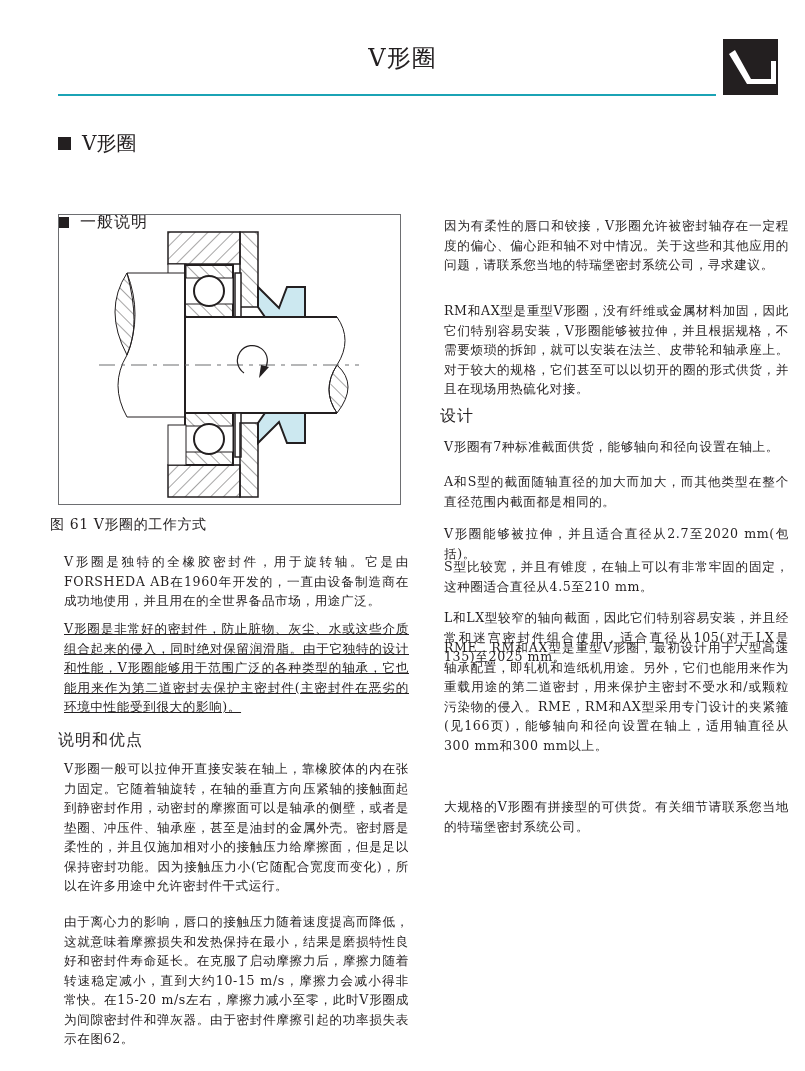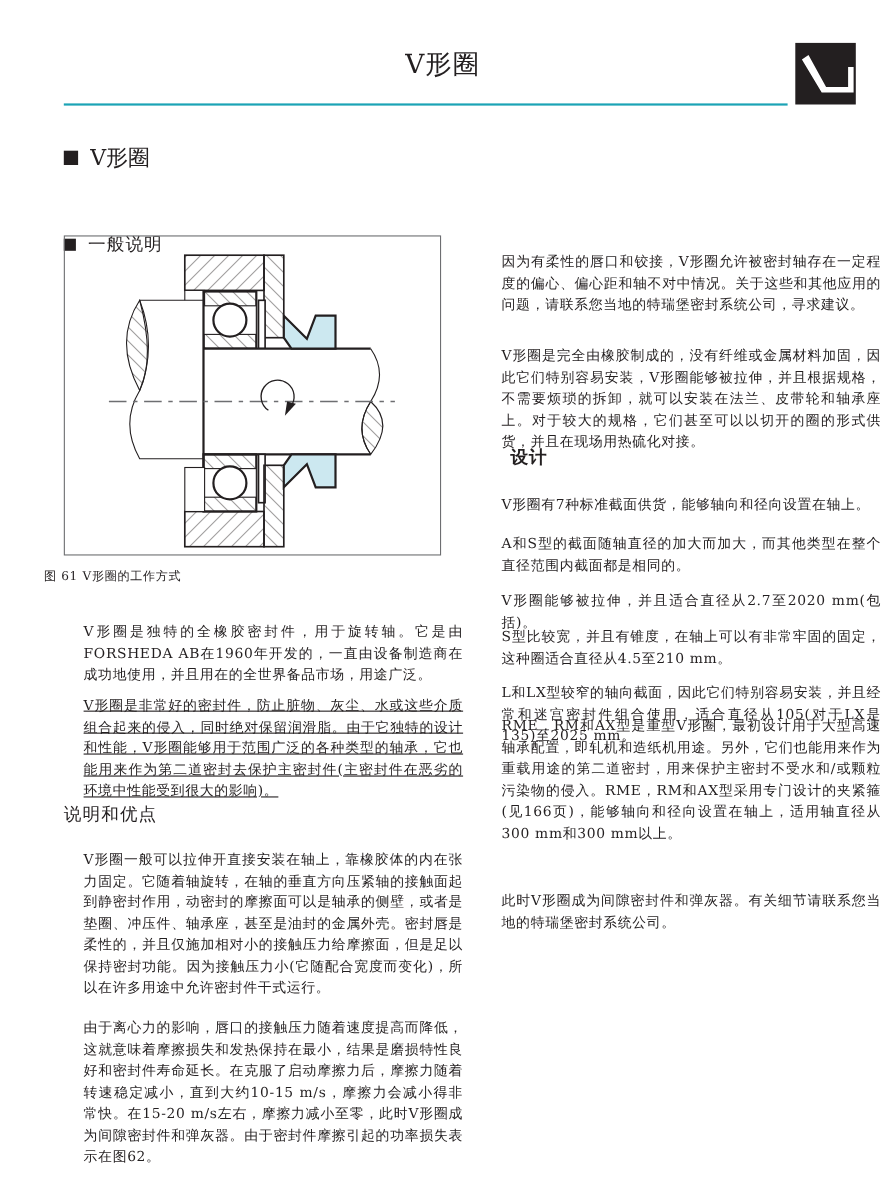--- a/index.html
+++ b/index.html
@@ -23,22 +23,22 @@
     position: absolute; left: 58px; top: 176px; font-size: 16px; display: flex; align-items: center; letter-spacing: 1px; margin-top: 36px;
   }
   .h2 .sq { width: 11px; height: 11px; }
   .figure-box {
     position: absolute; left: 58px; top: 214px; width: 343px; height: 291px;
     border: 1px solid #6d6e71; box-sizing: border-box;
   }
   .col { position: absolute; font-size: 12.6px; line-height: 19.5px; letter-spacing: 0.6px; text-align: justify; }
   .col-left { left: 60px; width: 345px; }
   .col-right { left: 440px; width: 345px; }
-  .para { position: absolute; margin: 16px; }
-  .caption { position: absolute; left: 40px; top: 516px; font-size: 11px; letter-spacing: 0.6px; }
+  .para { position: absolute; margin: 4px; }
+  .caption { position: absolute; left: 50px; top: 516px; font-size: 14px; letter-spacing: 0.6px; }
   .sub-h { position: absolute; font-size: 16px; letter-spacing: 1px; }
 </style>
 </head>
 <body>
 
 <div>
   <div class="page-title">V形圈</div>
   <div class="rule-full" style="left:58px;width:658px;"></div>
   <div class="logo">
     <svg width="55" height="56" viewBox="0 0 55 56">
@@ -109,22 +109,22 @@
 <div class="caption">图 61  V形圈的工作方式</div>
 
 <p class="col col-left para" style="top:548px;">V形圈是独特的全橡胶密封件，用于旋转轴。它是由FORSHEDA AB在1960年开发的，一直由设备制造商在成功地使用，并且用在的全世界备品市场，用途广泛。</p>
 <p class="col col-left para" style="top:615px;text-decoration:underline;">V形圈是非常好的密封件，防止脏物、灰尘、水或这些介质组合起来的侵入，同时绝对保留润滑脂。由于它独特的设计和性能，V形圈能够用于范围广泛的各种类型的轴承，它也能用来作为第二道密封去保护主密封件(主密封件在恶劣的环境中性能受到很大的影响)。</p>
 
 <div class="sub-h" style="left:58px;top:730px;text-align:right;">说明和优点</div>
 <p class="col col-left para" style="top:755px;">V形圈一般可以拉伸开直接安装在轴上，靠橡胶体的内在张力固定。它随着轴旋转，在轴的垂直方向压紧轴的接触面起到静密封作用，动密封的摩擦面可以是轴承的侧壁，或者是垫圈、冲压件、轴承座，甚至是油封的金属外壳。密封唇是柔性的，并且仅施加相对小的接触压力给摩擦面，但是足以保持密封功能。因为接触压力小(它随配合宽度而变化)，所以在许多用途中允许密封件干式运行。</p>
 <p class="col col-left para" style="top:908px;">由于离心力的影响，唇口的接触压力随着速度提高而降低，这就意味着摩擦损失和发热保持在最小，结果是磨损特性良好和密封件寿命延长。在克服了启动摩擦力后，摩擦力随着转速稳定减小，直到大约10-15 m/s，摩擦力会减小得非常快。在15-20 m/s左右，摩擦力减小至零，此时V形圈成为间隙密封件和弹灰器。由于密封件摩擦引起的功率损失表示在图62。</p>
 
 <p class="col col-right para" style="top:212px;">因为有柔性的唇口和铰接，V形圈允许被密封轴存在一定程度的偏心、偏心距和轴不对中情况。关于这些和其他应用的问题，请联系您当地的特瑞堡密封系统公司，寻求建议。</p>
-<p class="col col-right para" style="top:297px;">V形圈是完全由橡胶制成的，没有纤维或金属材料加固，因此它们特别容易安装，V形圈能够被拉伸，并且根据规格，不需要烦琐的拆卸，就可以安装在法兰、皮带轮和轴承座上。对于较大的规格，它们甚至可以以切开的圈的形式供货，并且在现场用热硫化对接。</p>
+<p class="col col-right para" style="top:297px;">RM和AX型是重型V形圈，没有纤维或金属材料加固，因此它们特别容易安装，V形圈能够被拉伸，并且根据规格，不需要烦琐的拆卸，就可以安装在法兰、皮带轮和轴承座上。对于较大的规格，它们甚至可以以切开的圈的形式供货，并且在现场用热硫化对接。</p>
 
-<div class="sub-h" style="left:464px;top:406px;font-weight:bold;">设计</div>
+<div class="sub-h" style="left:440px;top:406px;">设计</div>
 <p class="col col-right para" style="top:433px;">V形圈有7种标准截面供货，能够轴向和径向设置在轴上。</p>
 <p class="col col-right para" style="top:468px;">A和S型的截面随轴直径的加大而加大，而其他类型在整个直径范围内截面都是相同的。</p>
 <p class="col col-right para" style="top:520px;">V形圈能够被拉伸，并且适合直径从2.7至2020 mm(包括)。</p>
 <p class="col col-right para" style="top:553px;">S型比较宽，并且有锥度，在轴上可以有非常牢固的固定，这种圈适合直径从4.5至210 mm。</p>
 <p class="col col-right para" style="top:604px;">L和LX型较窄的轴向截面，因此它们特别容易安装，并且经常和迷宫密封件组合使用，适合直径从105(对于LX是135)至2025 mm。</p>
 <p class="col col-right para" style="top:634px;">RME，RM和AX型是重型V形圈，最初设计用于大型高速轴承配置，即轧机和造纸机用途。另外，它们也能用来作为重载用途的第二道密封，用来保护主密封不受水和/或颗粒污染物的侵入。RME，RM和AX型采用专门设计的夹紧箍(见166页)，能够轴向和径向设置在轴上，适用轴直径从300 mm和300 mm以上。</p>
-<p class="col col-right para" style="top:793px;">此时V形圈成为间隙密封件和弹灰器。有关细节请联系您当地的特瑞堡密封系统公司。</p>
+<p class="col col-right para" style="top:793px;">大规格的V形圈有拼接型的可供货。有关细节请联系您当地的特瑞堡密封系统公司。</p>
 
 </body></html>

